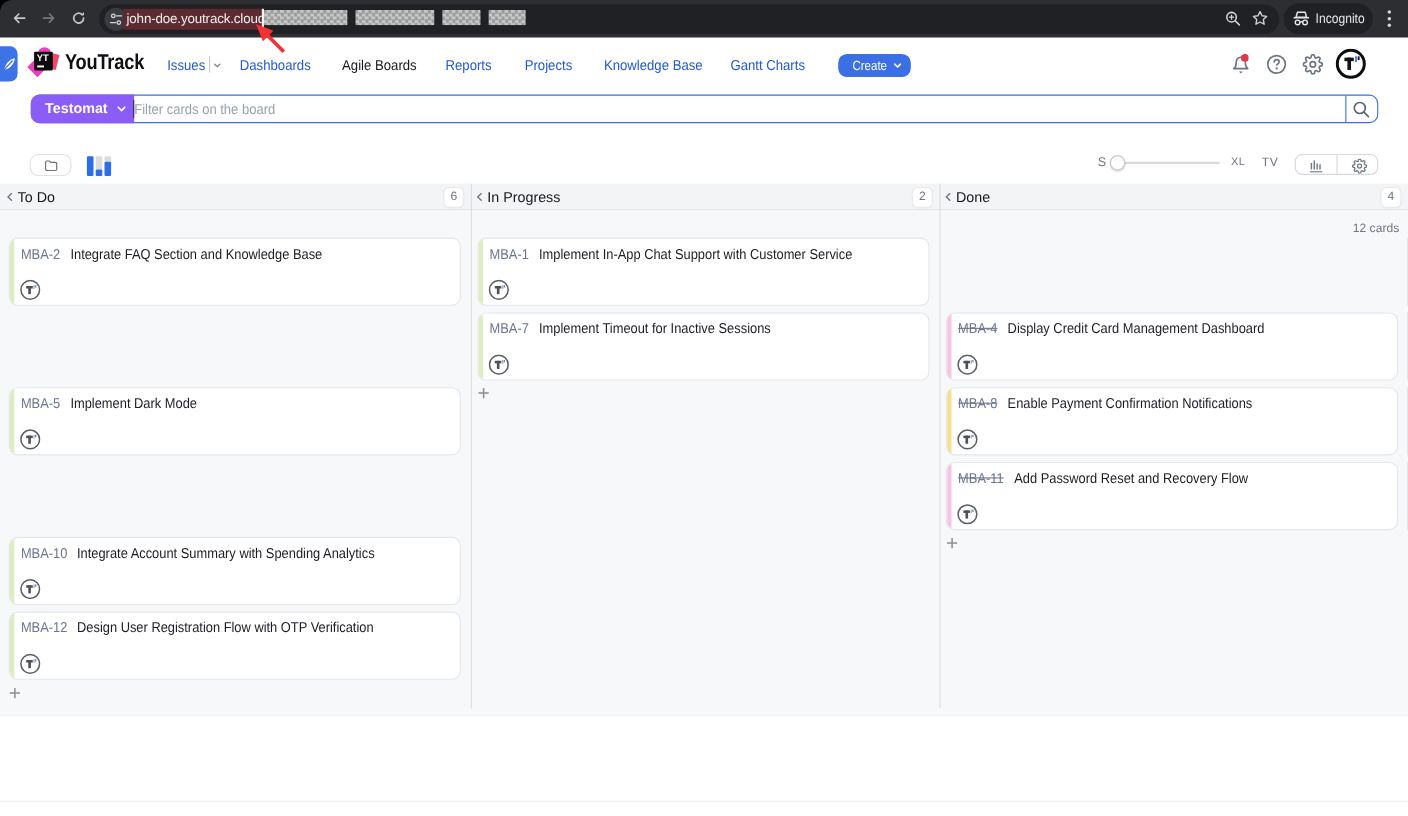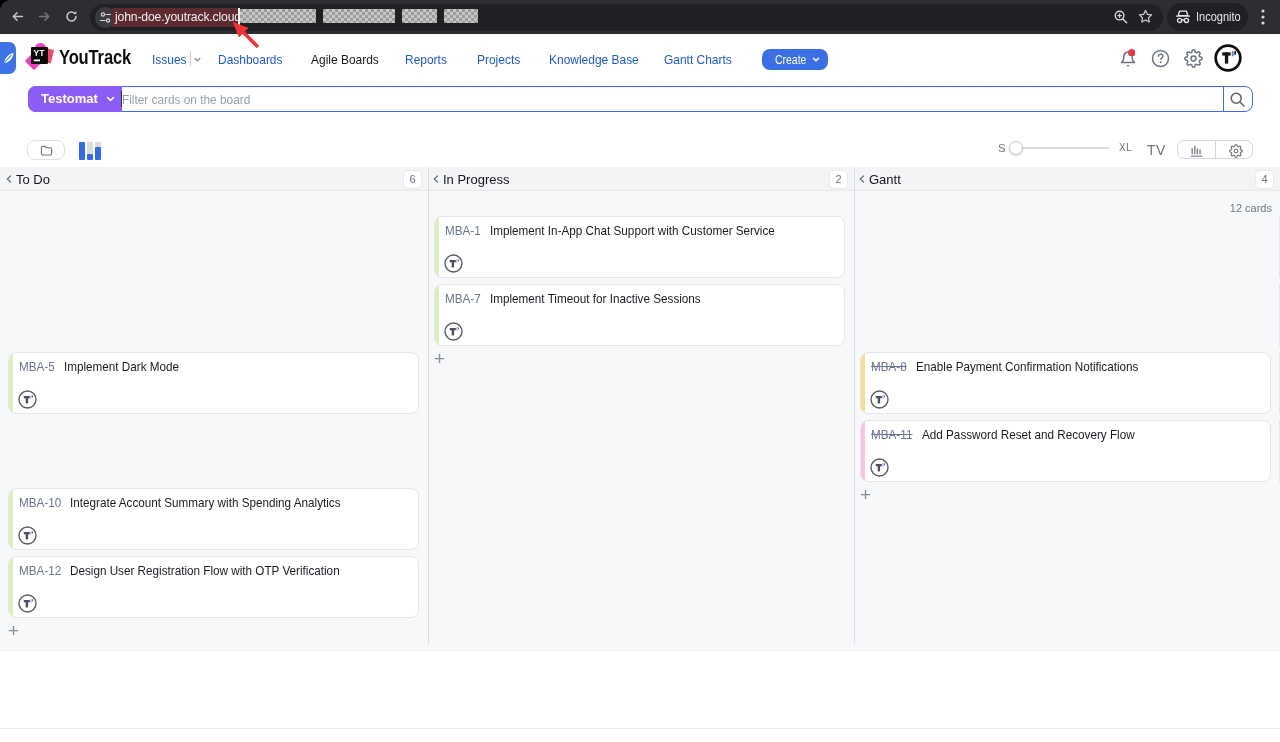--- a/index.html
+++ b/index.html
@@ -41,21 +41,21 @@
 #searchdiv{position:absolute;right:28px;top:0;width:1px;height:24px;background:#3e6ee0}
 #searchbtn{position:absolute;right:6px;top:4px}
 
 
 #folderbtn{position:absolute;left:27px;top:140px;width:38px;height:20px;border:1px solid #dfe0e4;border-radius:8px;background:#fff}
 .cbar{position:absolute}
 #sizer{position:absolute;left:998px;top:142px;font-size:11.5px;color:#6f7480}
 #track{position:absolute;left:1013px;top:147px;width:96px;height:2px;background:#d7d9dd;border-radius:1px}
 #knob{position:absolute;left:1009px;top:141px;width:14px;height:14px;border-radius:50%;background:#fdfdfd;border:1px solid #c6cad0;box-shadow:0 1px 2px rgba(0,0,0,.18)}
 #xl{position:absolute;left:1119px;top:142px;font-size:10px;color:#6f7480;letter-spacing:.5px}
-#tv{position:absolute;left:1147px;top:142px;font-size:14px;color:#6f7480;letter-spacing:.5px}
+#tv{position:absolute;left:1147px;top:142px;font-size:11px;color:#6f7480;letter-spacing:.5px}
 #segctl{position:absolute;left:1177px;top:140px;width:76px;height:19px;border:1px solid #d6d8dc;border-radius:7px;background:#fff}
 #segdiv{position:absolute;left:37px;top:0;width:1px;background:#d6d8dc}
 
 
 #board{position:absolute;left:0;top:167px;width:1280px;height:484px;background:#f7f8f9;border-bottom:1px solid #eef0f2}
 #colhead{position:absolute;left:0;top:0;width:1280px;height:24px;background:#f3f4f6;border-bottom:1px solid #e7e8ea}
 .vsep{position:absolute;top:0;width:1px;height:477px;background:#dcdde1}
 .chev{position:absolute;top:8px;width:8px;height:8px}
 .coltitle{position:absolute;top:5px;font-size:13px;color:#17181d}
 .badge{position:absolute;top:4px;width:17px;height:17px;background:#fff;border-radius:4px;box-shadow:0 0 0 1px #e8e9ec,0 1px 2px rgba(0,0,0,.06);font-size:11px;color:#6f7480;text-align:center;line-height:17px}
@@ -254,24 +254,32 @@
   <div class="coltitle" style="left:16px">To Do</div>
   <div class="badge" style="left:404px">6</div>
   <svg class="chev" style="left:432px" viewBox="0 0 8 8">
         <path d="M5.5 1L2.3 4l3.2 3" stroke="#6b717d" stroke-width="1.2" fill="none" stroke-linecap="round"></path>
       </svg>
   <div class="coltitle" style="left:443px">In Progress</div>
   <div class="badge" style="left:830px">2</div>
   <svg class="chev" style="left:858px" viewBox="0 0 8 8">
         <path d="M5.5 1L2.3 4l3.2 3" stroke="#6b717d" stroke-width="1.2" fill="none" stroke-linecap="round"></path>
       </svg>
-  <div class="coltitle" style="left:869px">Gantt</div>
+  <div class="coltitle" style="left:869px">Done</div>
   <div class="badge" style="left:1256px">4</div>
   <div id="cardcount">12 cards</div>
 
+  <div class="card" style="left:8px;top:49px">
+        <i style="background:#dcedc0"></i>
+        <span class="cid">MBA-2</span>
+        <span class="ct" style="left:54.5px">Integrate FAQ Section and Knowledge Base</span>
+        <svg class="cav" width="19" height="19" viewBox="0 0 19 19">
+          <use href="#tav"></use>
+        </svg>
+      </div>
   <div class="card" style="left:8px;top:185px">
         <i style="background:#dcedc0"></i>
         <span class="cid">MBA-5</span>
         <span class="ct" style="left:54.5px">Implement Dark Mode</span>
         <svg class="cav" width="19" height="19" viewBox="0 0 19 19">
           <use href="#tav"></use>
         </svg>
       </div>
   <div class="card" style="left:8px;top:321px">
         <i style="background:#dcedc0"></i>
@@ -302,20 +310,28 @@
   <div class="card" style="left:434px;top:117px">
         <i style="background:#dcedc0"></i>
         <span class="cid">MBA-7</span>
         <span class="ct" style="left:54.5px">Implement Timeout for Inactive Sessions</span>
         <svg class="cav" width="19" height="19" viewBox="0 0 19 19">
           <use href="#tav"></use>
         </svg>
       </div>
   <div class="plus" style="left:434px;top:185px">+</div>
 
+  <div class="card" style="left:860px;top:117px">
+        <i style="background:#f9c3e2"></i>
+        <span class="cid done">MBA-4</span>
+        <span class="ct" style="left:54.5px">Display Credit Card Management Dashboard</span>
+        <svg class="cav" width="19" height="19" viewBox="0 0 19 19">
+          <use href="#tav"></use>
+        </svg>
+      </div>
   <div class="card" style="left:860px;top:185px">
         <i style="background:#f6e08e"></i>
         <span class="cid done">MBA-8</span>
         <span class="ct" style="left:54.5px">Enable Payment Confirmation Notifications</span>
         <svg class="cav" width="19" height="19" viewBox="0 0 19 19">
           <use href="#tav"></use>
         </svg>
       </div>
   <div class="card" style="left:860px;top:253px">
         <i style="background:#f9c3e2"></i>

